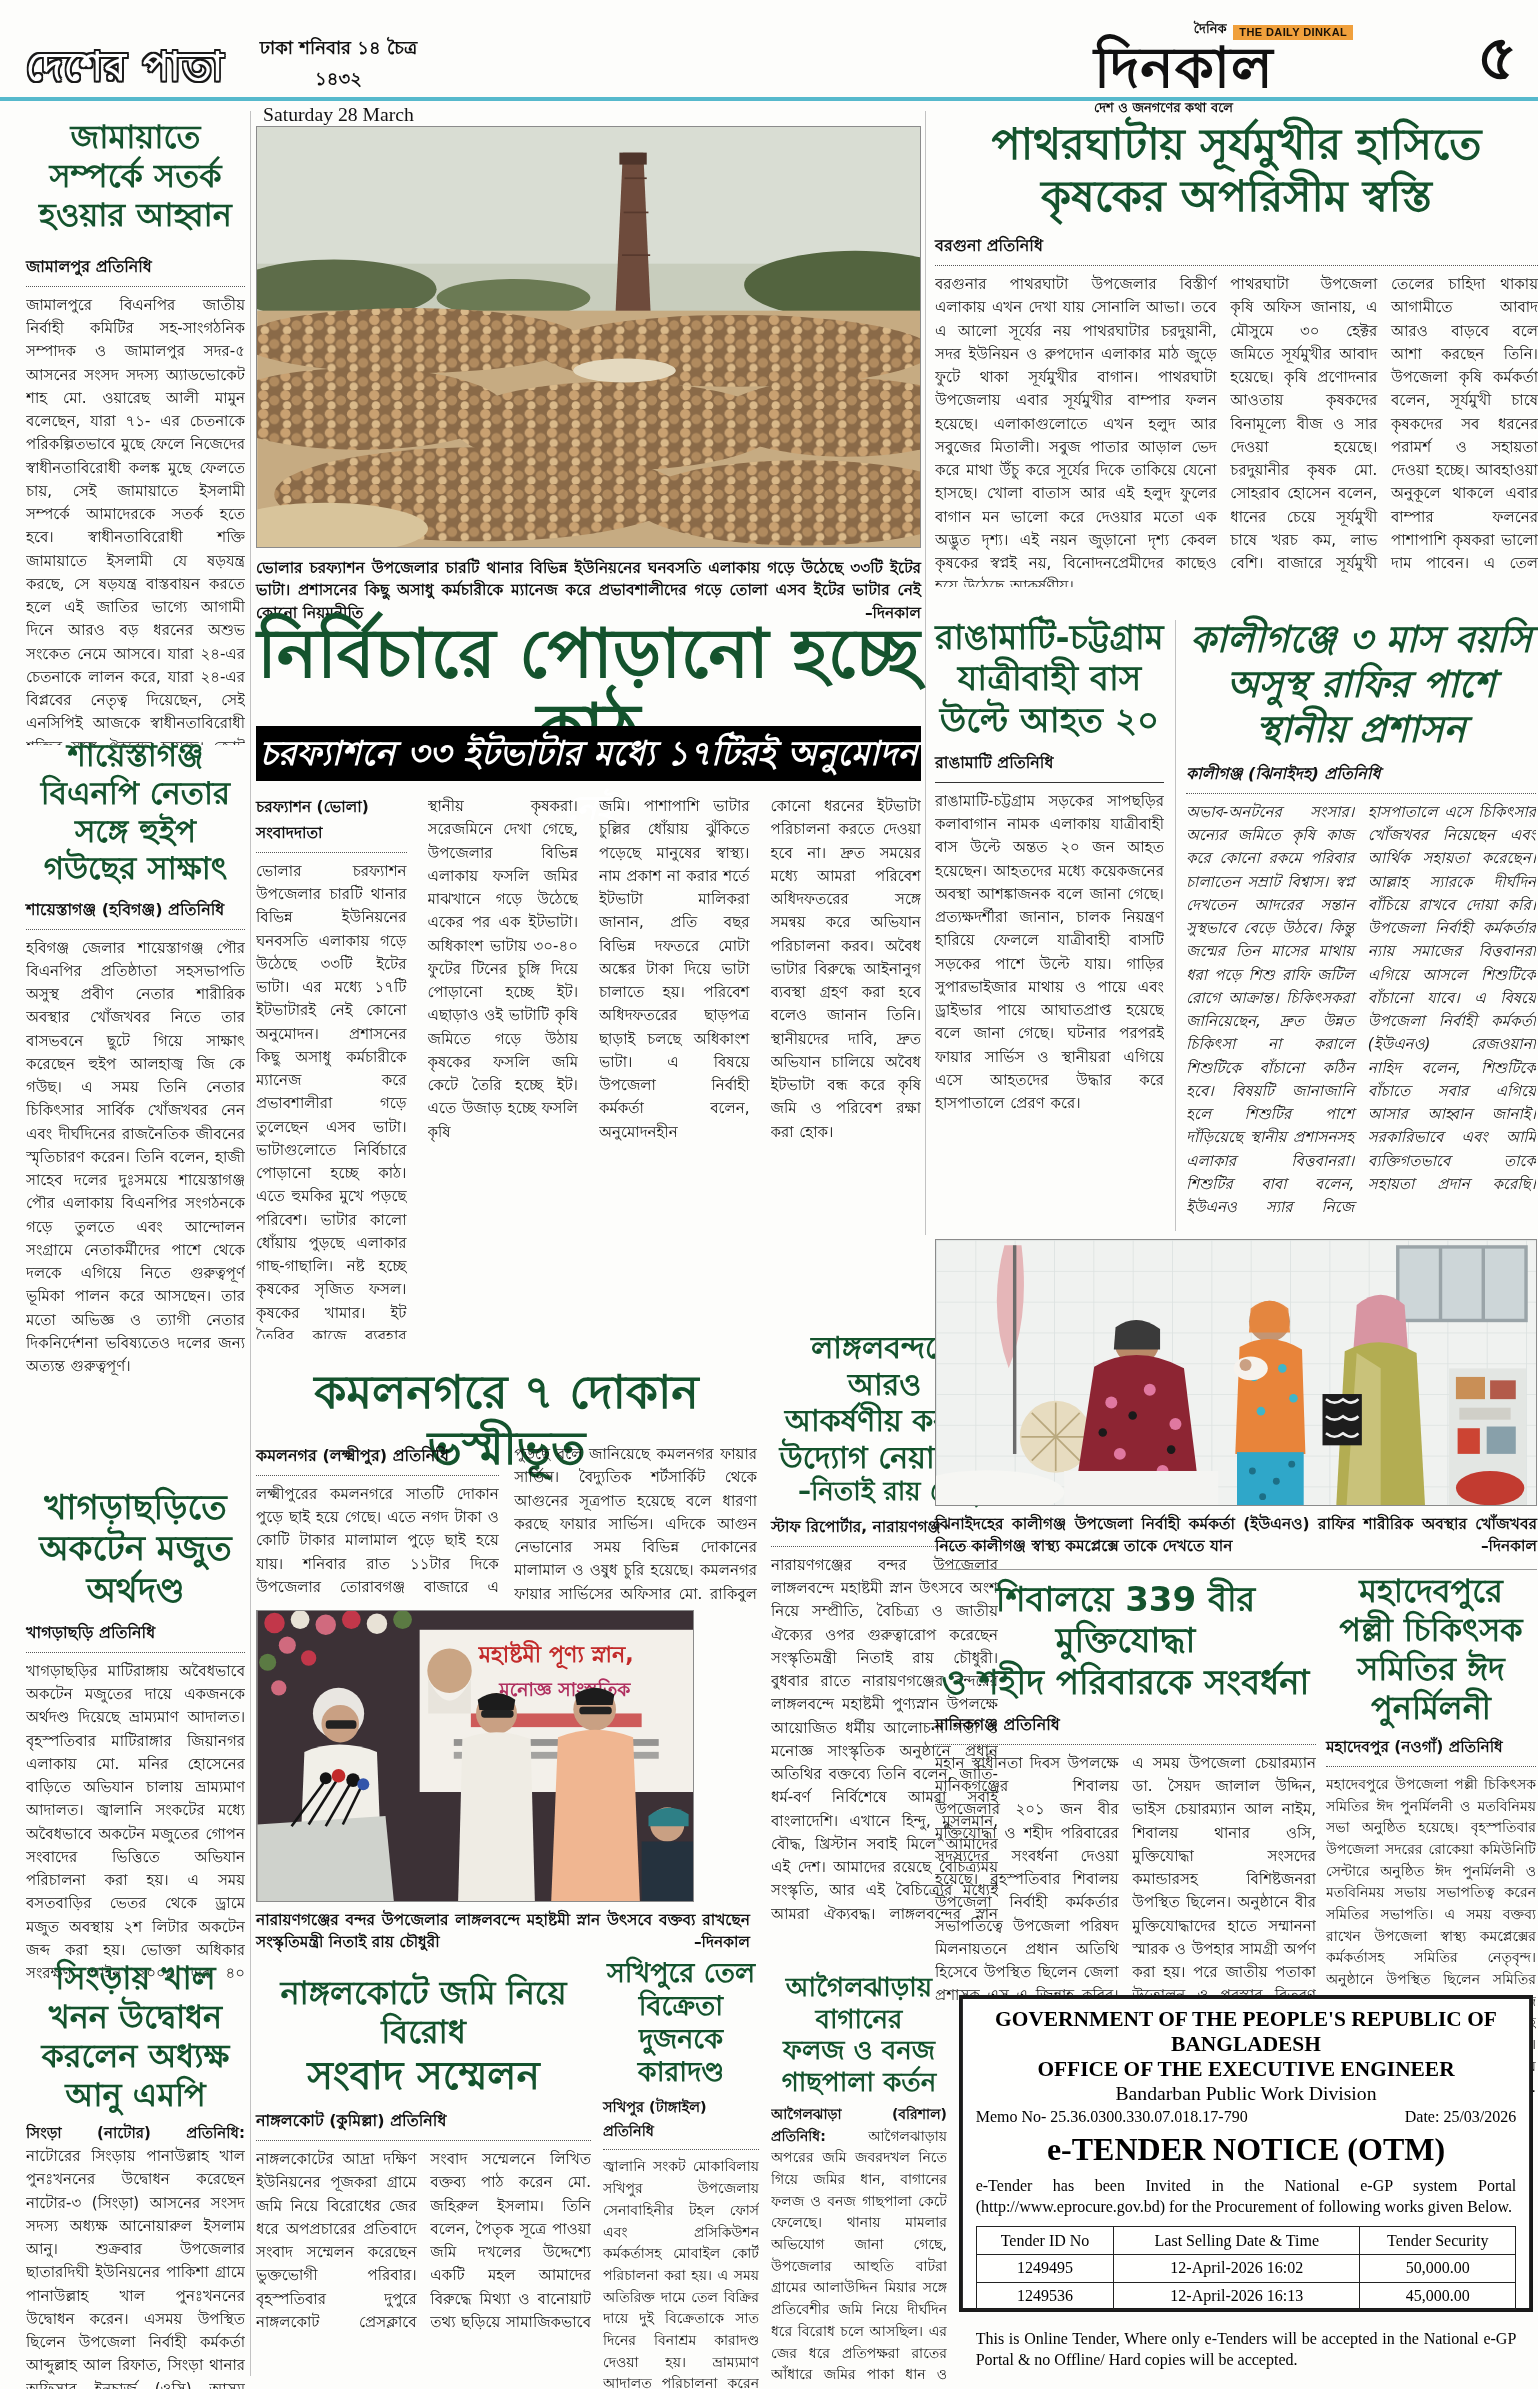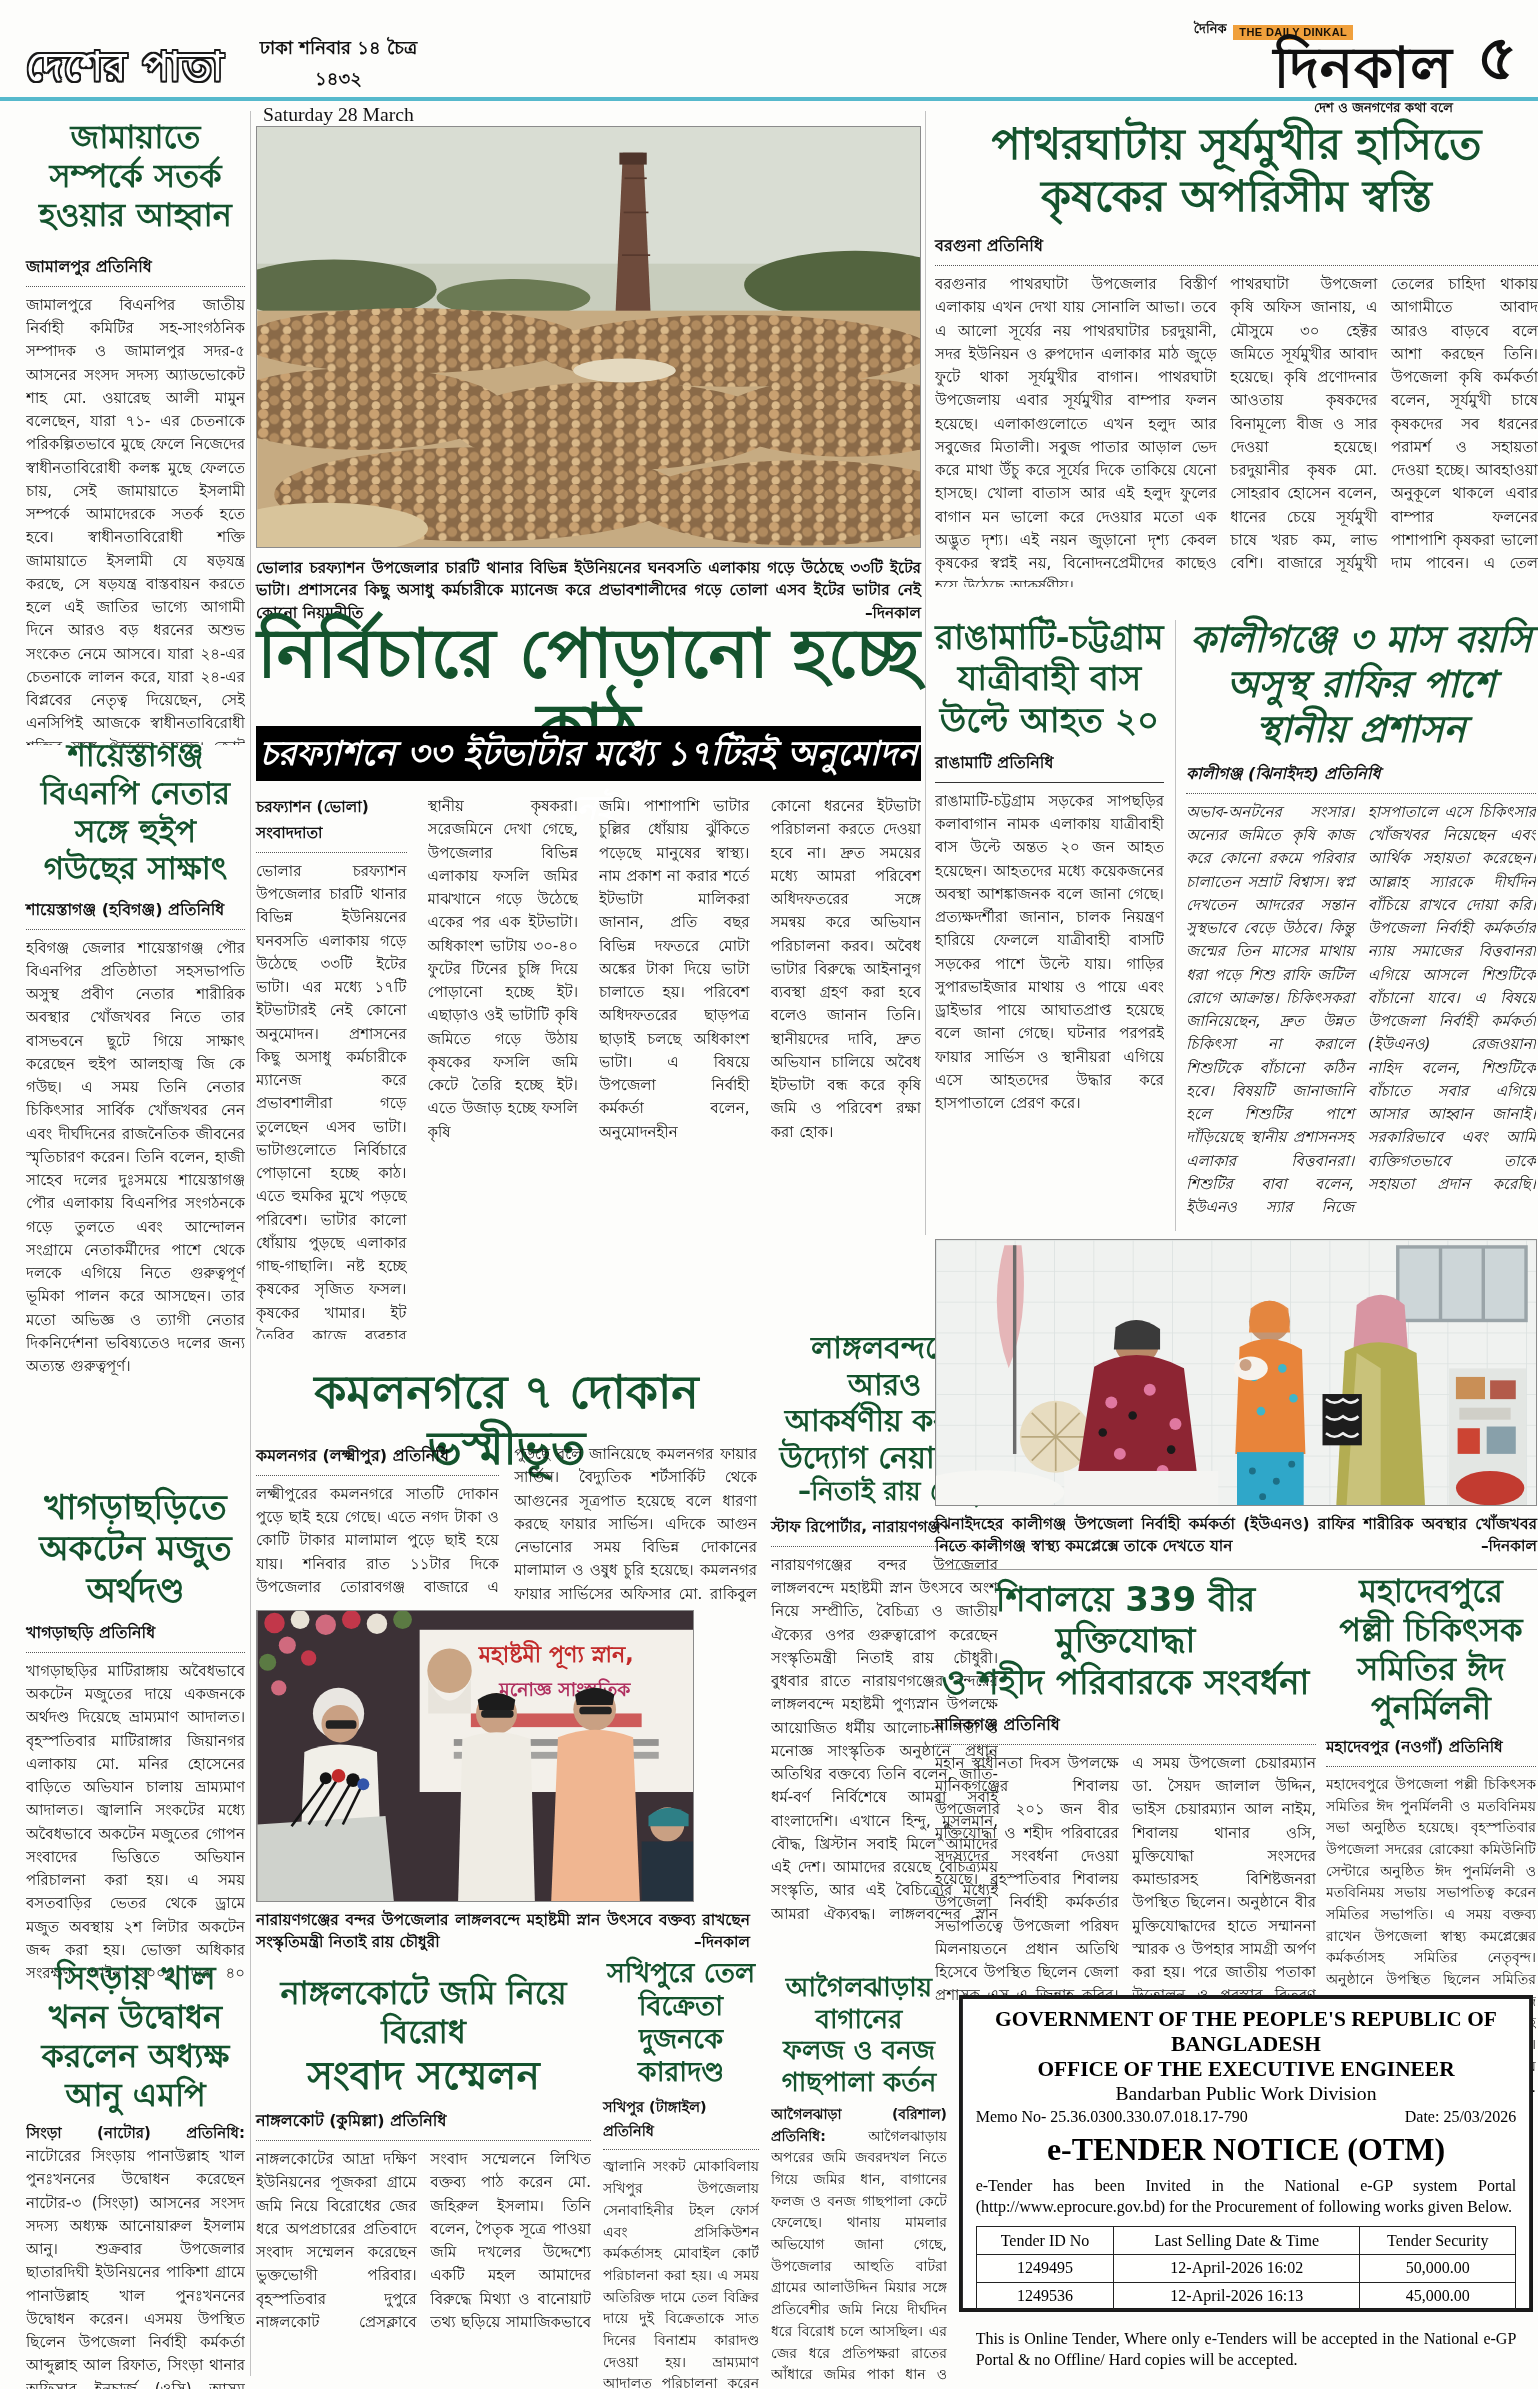--- a/index.html
+++ b/index.html
@@ -16,21 +16,21 @@
   .credit { float:right; font-weight:700; }
   .photo-frame { border:0.9px solid #8b8b8b; background:#ddd; overflow:hidden; }
   .clip { overflow:hidden; }
   .cols2 { column-count:2; column-gap:13.7px; }
   
   #page-label { font-family:"DejaVu Sans", sans-serif; font-size:39px; font-weight:800; color:#fff;
     text-shadow:-1.7px 0 0 #1a1a1a, 1.7px 0 0 #1a1a1a, 0 -1.7px 0 #1a1a1a, 0 1.7px 0 #1a1a1a, -1.7px -1.7px 0 #1a1a1a, 1.7px 1.7px 0 #1a1a1a, -1.7px 1.7px 0 #1a1a1a, 1.7px -1.7px 0 #1a1a1a; letter-spacing:1.7px; }
   #datebox { text-align:center; font-family:"DejaVu Sans", sans-serif; }
   #datebox .bn-date { font-size:18px; font-weight:700; padding-bottom:3.4px; border-bottom:1.7px solid #222; }
   #datebox .en-date { font-family:"Liberation Serif", serif; font-size:19.7px; padding-top:2.6px; }
-  #masthead { text-align:right; }
+  #masthead { text-align:left; }
   #masthead .nameplate { font-family:"DejaVu Sans", sans-serif; font-size:56px; font-weight:800; line-height:1.0; letter-spacing:0.9px; }
   #masthead .pre { font-family:"DejaVu Sans", sans-serif; font-size:13px; font-weight:700; }
   #masthead .eng-chip { display:inline-block; background:#f0a03c; color:#1a1208; font-family:"Liberation Sans", sans-serif; font-weight:700; font-size:11px; padding:1.7px 6px; letter-spacing:0.4px; }
   #masthead .tagline { font-family:"DejaVu Sans", sans-serif; font-size:13px; font-weight:600; margin-top:1.7px; }
   #page-number { font-family:"DejaVu Sans", sans-serif; font-size:62px; font-weight:800; line-height:1; }
   #cyanline { position:absolute; left:0; top:97px; width:1538px; height:4.3px; background:#56b9cc; }
   .vrule { position:absolute; width:0.9px; background:#c2c2c2; }
   .graybar { background:#000000; color:#ffffff; font-family:"DejaVu Sans", sans-serif; font-weight:800; text-align:center;font-style:italic; }
   
   #tender { border:3.4px solid #1a1a1a; box-shadow:inset 0 0 0 0.9px #1a1a1a; background:#fffffe; font-family:"Liberation Serif", serif; color:#000; padding:8.5px 13.7px 6.8px 13.7px; }

